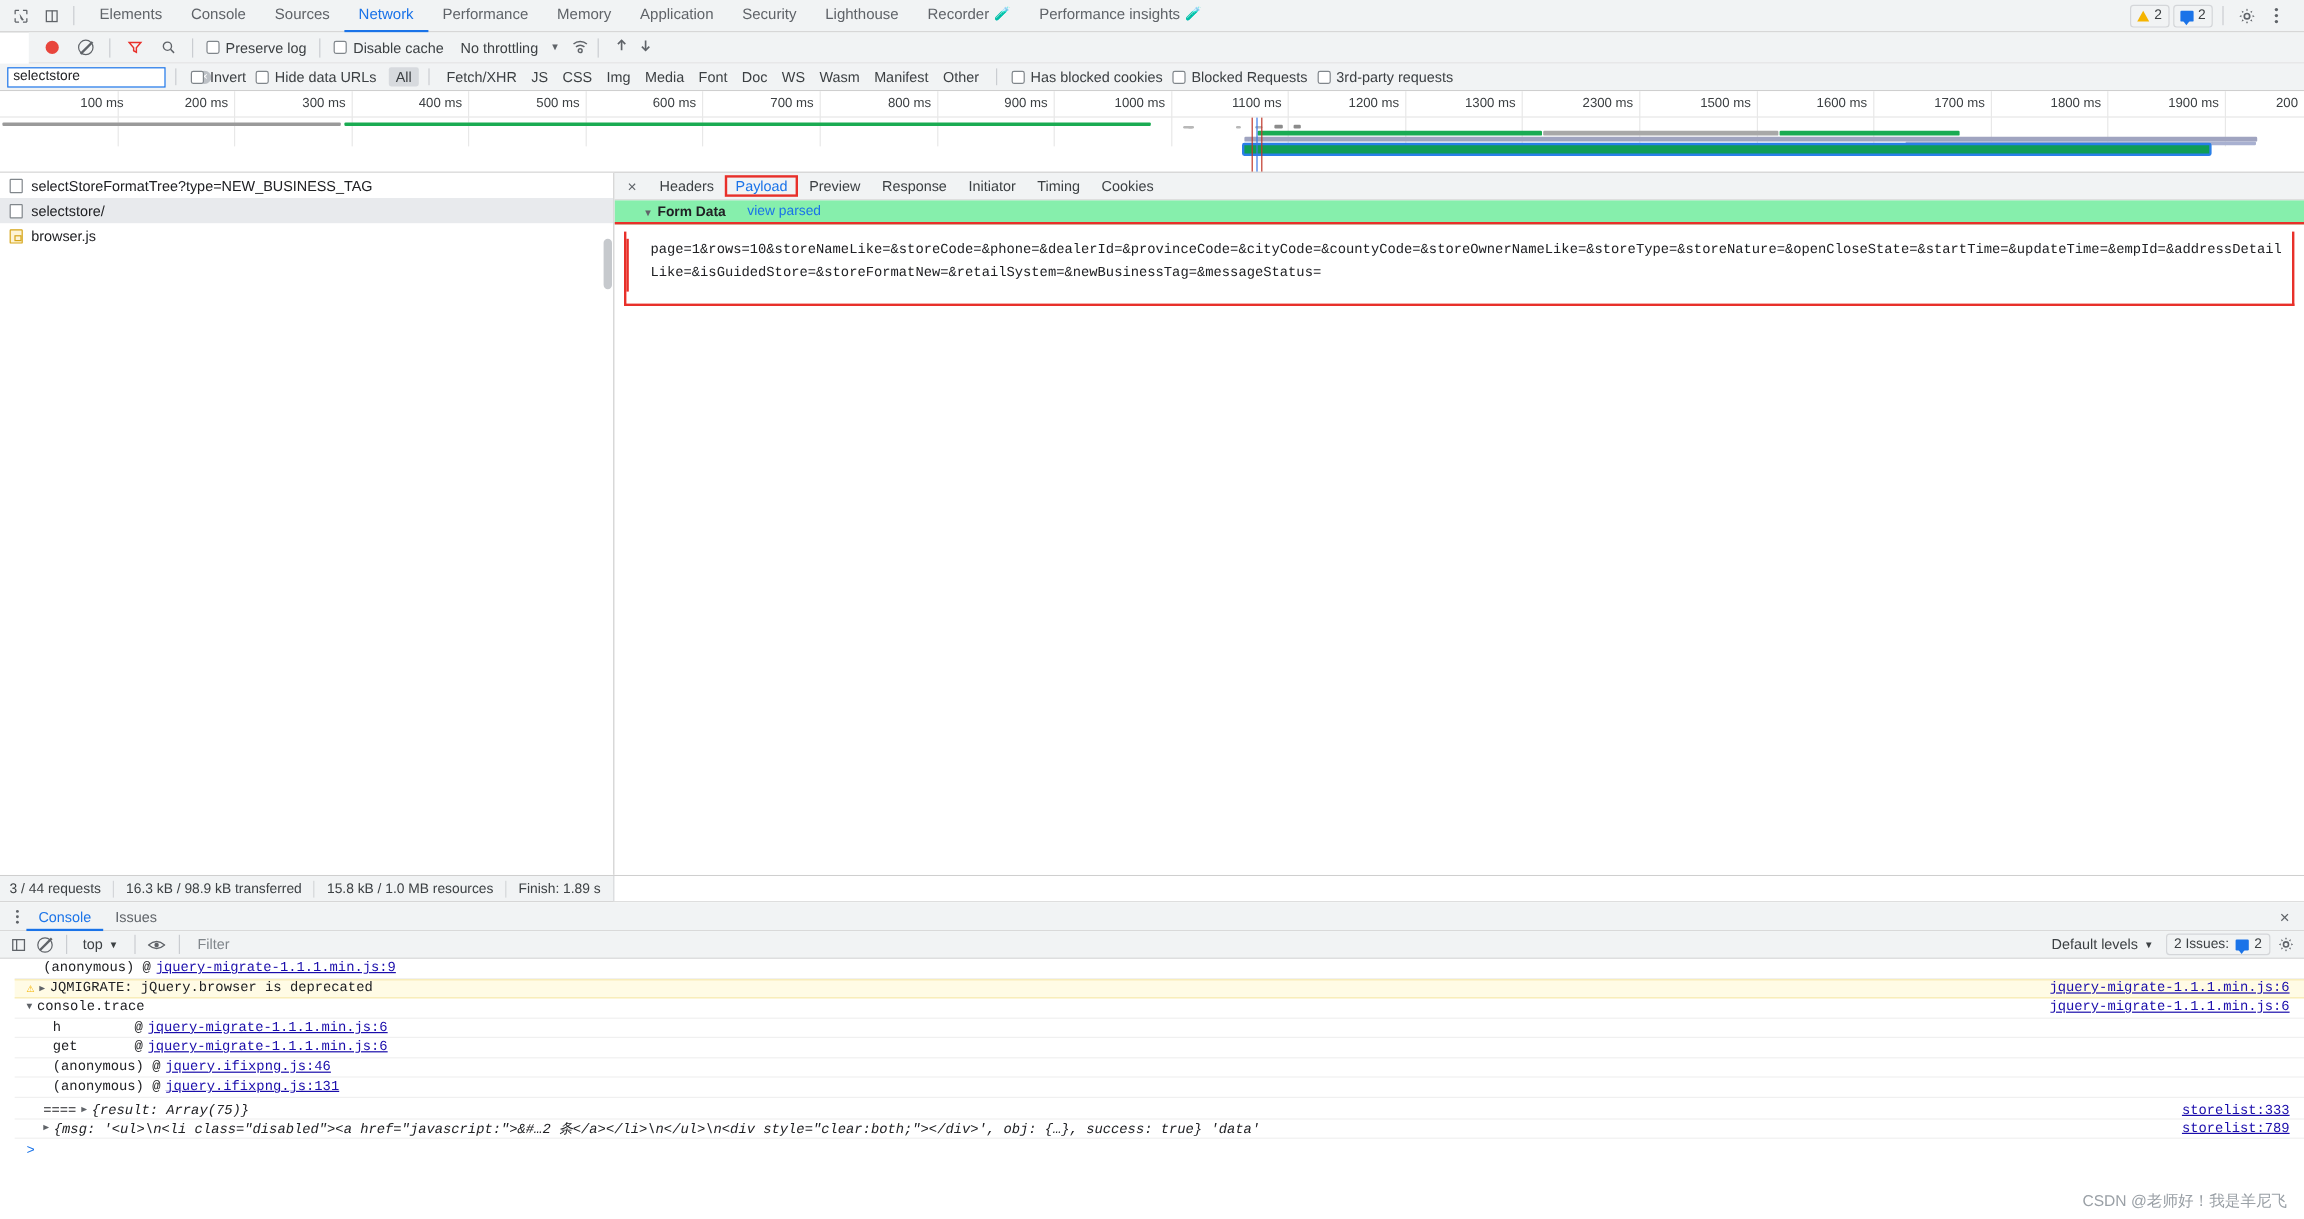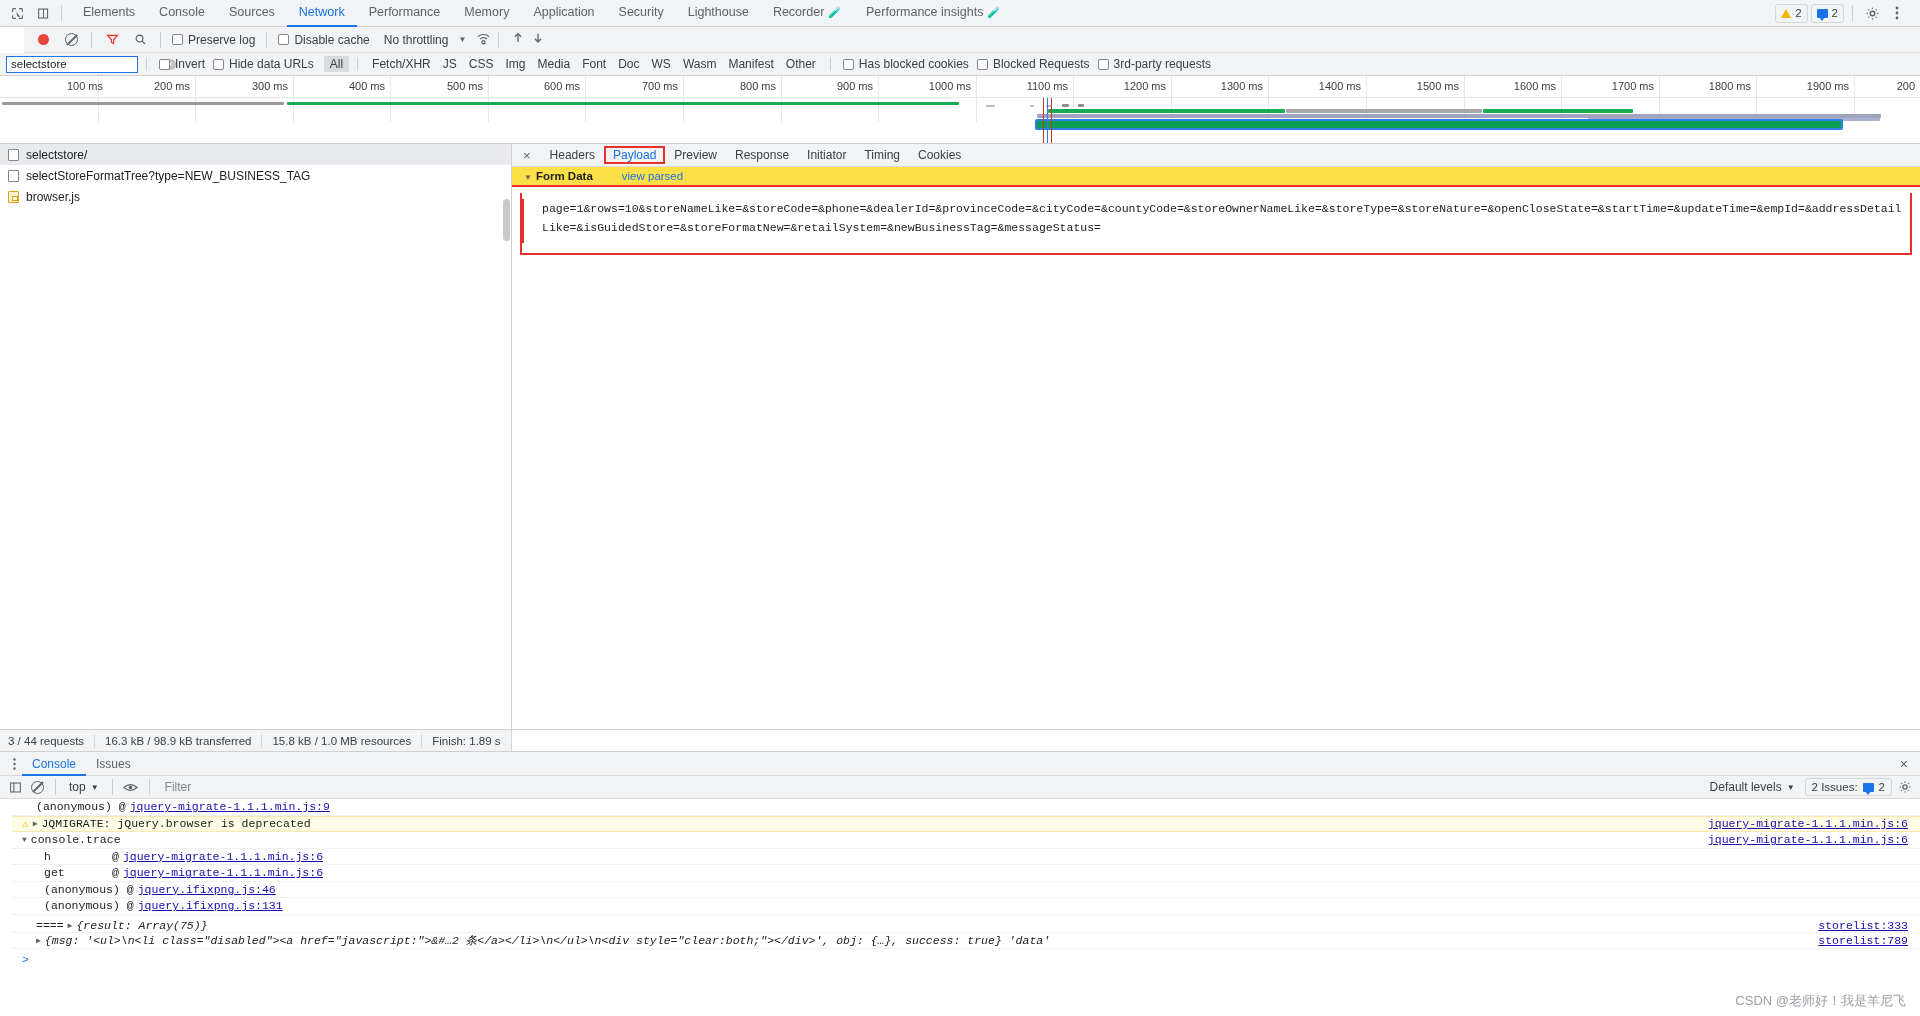--- a/index.html
+++ b/index.html
@@ -107,21 +107,21 @@
   .js-ic { width: 11px; height: 12px; border: 1px solid #d6a518; border-radius: 1px; background: #fdf3d4; flex: none; position: relative;}
   .js-ic::after { content:""; position:absolute; left:3px; top:4px; width:4px; height:3px; border:1px solid #d6a518; }
   .scrollthumb { position: absolute; right: 1px; top: 55px; width: 7px; height: 42px; background: #c6c9cd; border-radius: 4px; }
 
   
   .detail { flex: 1; display: flex; flex-direction: column; background: #fff; min-width: 0; }
   .dtabs { height: 23px; min-height: 23px; background: #f1f3f4; border-bottom: 1px solid #d9d9d9; display: flex; align-items: center; padding-left: 9px; }
   .dclose { font-size: 13px; color: #5f6368; cursor: pointer; padding: 0 10px 0 2px; }
   .dtab { font-size: 12px; color: #3c4043; padding: 2px 9px; cursor: pointer; white-space: nowrap; }
   .dtab.hl { border: 2px solid #e8302a; color: #1a73e8; padding: 0 7px; }
-  .formhdr { height: 20px; background: #fde047; display: flex; align-items: center; padding-left: 12px; gap: 29px; border-bottom: 2px solid #e8302a;}
+  .formhdr { height: 20px; background: #86efac; display: flex; align-items: center; padding-left: 24px; gap: 18px; border-bottom: 2px solid #e8302a;}
   .tri { font-size: 8px; color: #5f6368; margin-right: 4px; }
   .fhtitle { font-size: 11.5px; font-weight: bold; color: #202124; }
   .vparsed { font-size: 11.5px; color: #1a73e8; cursor: pointer; }
   .payloadbox {
     margin: 6px 8px 0 8px; border: 2px solid #e8302a; border-top: none;
     padding: 6px 0 10px 0; display: flex; min-height: 62px;
   }
   .payloadbar { width: 2px; background: #e8302a; margin-left: 0px;}
   .payloadtxt {
     flex: 1; padding-left: 18px; padding-right: 6px;
@@ -365,21 +365,21 @@
         <div class="ticklbl" style="left:878px">900 ms</div>
       <div class="tick" style="left:976px"></div>
         <div class="ticklbl" style="left:976px">1000 ms</div>
       <div class="tick" style="left:1073px"></div>
         <div class="ticklbl" style="left:1073px">1100 ms</div>
       <div class="tick" style="left:1171px"></div>
         <div class="ticklbl" style="left:1171px">1200 ms</div>
       <div class="tick" style="left:1268px"></div>
         <div class="ticklbl" style="left:1268px">1300 ms</div>
       <div class="tick" style="left:1366px"></div>
-        <div class="ticklbl" style="left:1366px">1400 ms</div>
+        <div class="ticklbl" style="left:1366px">2300 ms</div>
       <div class="tick" style="left:1464px"></div>
         <div class="ticklbl" style="left:1464px">1500 ms</div>
       <div class="tick" style="left:1561px"></div>
         <div class="ticklbl" style="left:1561px">1600 ms</div>
       <div class="tick" style="left:1659px"></div>
         <div class="ticklbl" style="left:1659px">1700 ms</div>
       <div class="tick" style="left:1756px"></div>
         <div class="ticklbl" style="left:1756px">1800 ms</div>
       <div class="tick" style="left:1854px"></div>
         <div class="ticklbl" style="left:1854px">1900 ms</div>
@@ -403,27 +403,27 @@
       <div class="redline" style="left:1043px;"></div>
       <div class="redline" style="left:1051px;"></div>
       <div class="blueline" style="left:1047px;"></div>
     </div>
   </div>
 
   <div class="main">
 
     <div class="reqpanel">
       <div class="reqlist">
+        <div class="reqrow">
+          <span class="doc-ic"></span>
+          <span>selectStoreFormatTree?type=NEW_BUSINESS_TAG</span>
+        </div>
         <div class="reqrow sel">
           <span class="doc-ic"></span>
           <span>selectstore/</span>
-        </div>
-        <div class="reqrow">
-          <span class="doc-ic"></span>
-          <span>selectStoreFormatTree?type=NEW_BUSINESS_TAG</span>
         </div>
         <div class="reqrow">
           <span class="js-ic"></span>
           <span>browser.js</span>
         </div>
       </div>
       <div class="scrollthumb"></div>
     </div>
 
     <div class="detail">

